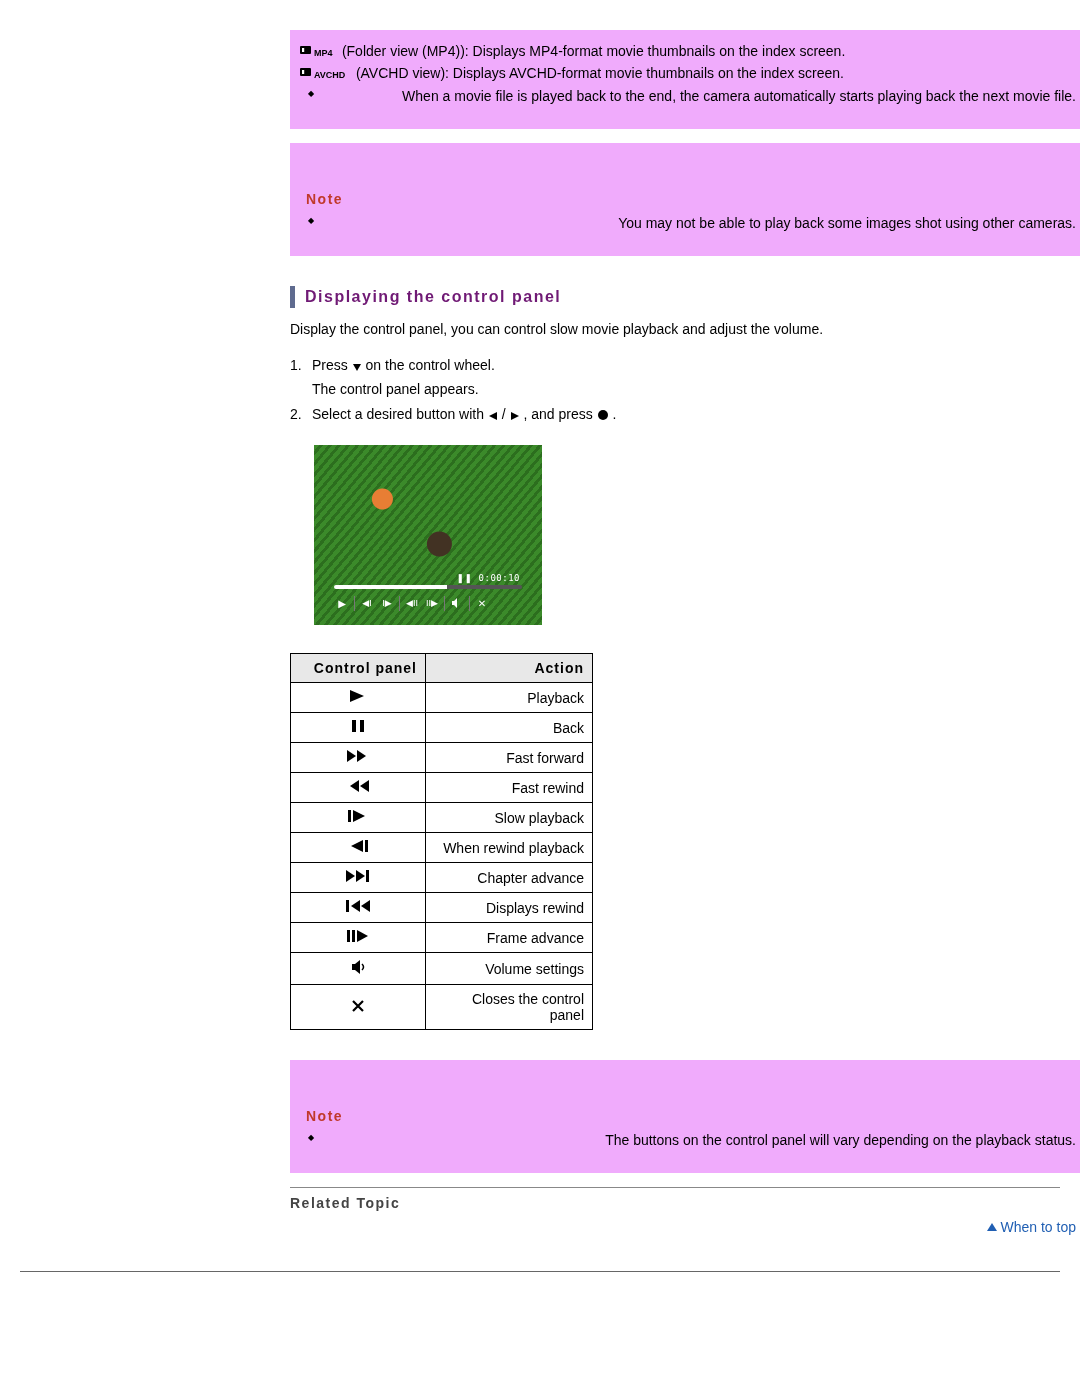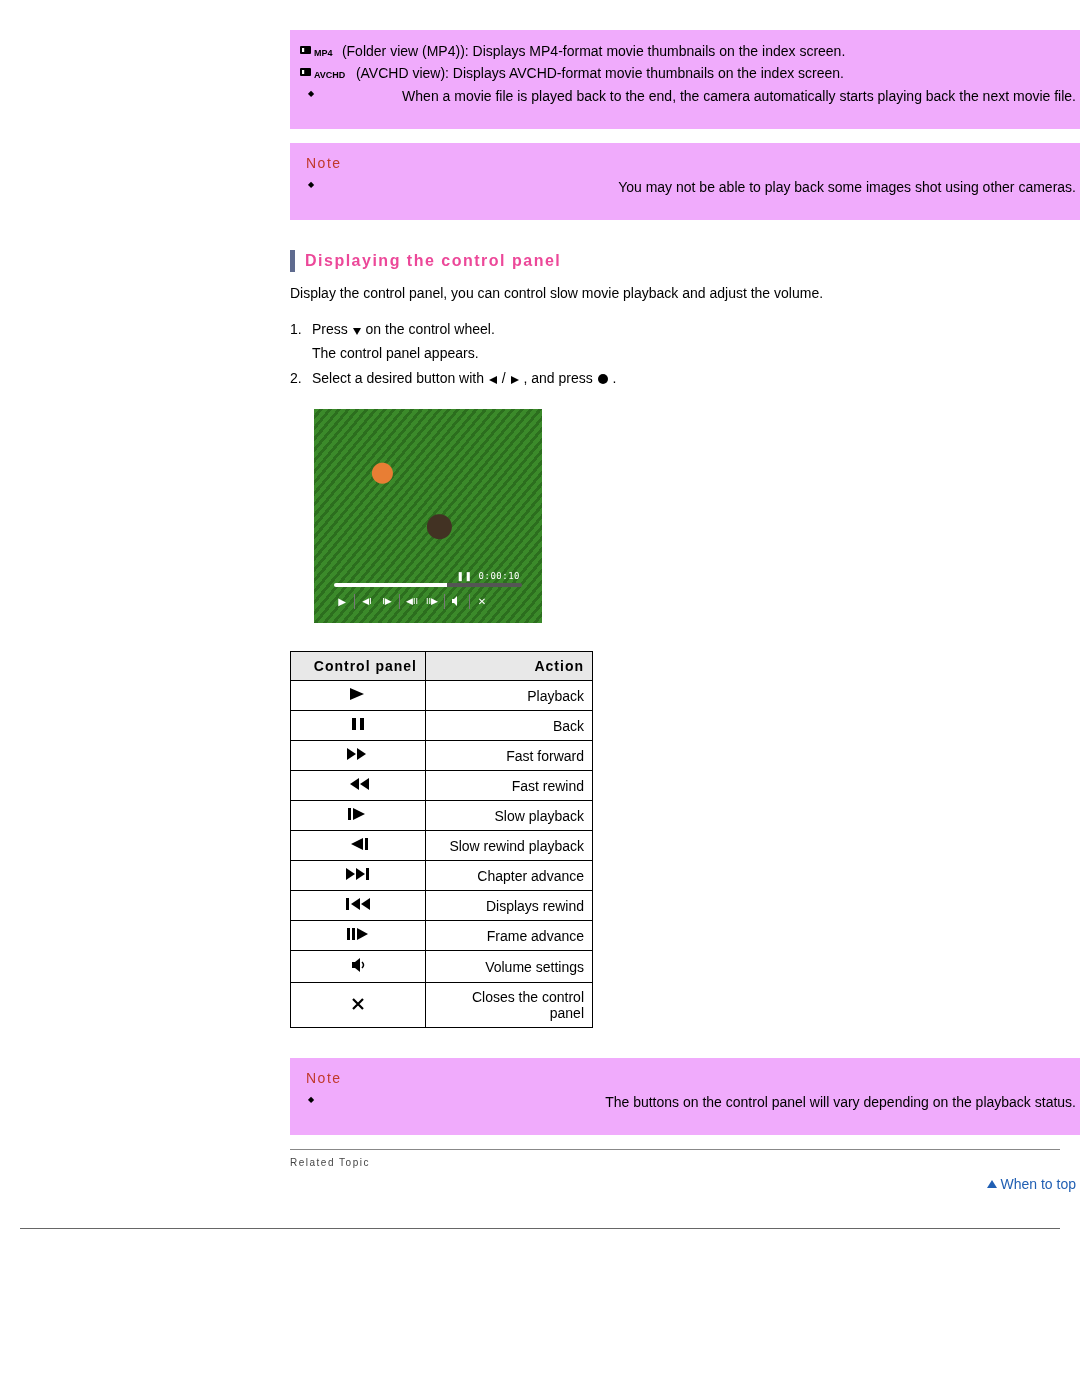--- a/index.html
+++ b/index.html
@@ -48,31 +48,32 @@
   ul.bullet li::before {
     content: "◆";
     position: absolute;
     left: -10px;
     top: 5px;
     font-size: 8px;
     color: #000;
   }
   .note-label {
     color: #c0392b;
-    font-weight: normal;
+    font-weight: bold;
     letter-spacing: 1.5px;
     padding: 2px 0 4px 6px;
+    margin-top: 36px;
   }
   .section-heading {
     border-left: 5px solid #5f6b8f;
     padding: 2px 0 2px 10px;
     font-size: 16px;
     font-weight: bold;
     letter-spacing: 1.5px;
-    color: #ec4899;
+    color: #701a75;
     margin-top: 30px;
     margin-bottom: 12px;
   }
   .para {
     margin: 6px 0 14px 0;
     line-height: 1.4;
   }
   ol.steps {
     margin: 0;
     padding: 0 0 0 22px;
@@ -96,21 +97,21 @@
   .inline-icon { display: inline-block; vertical-align: -2px; }
   .inline-icon svg { display: block; }
 
   
   .figure {
     margin: 18px 0 18px 24px;
     width: 228px;
   }
   .screen {
     width: 228px;
-    height: 214px;
+    height: 180px;
     background: #333;
     position: relative;
     overflow: hidden;
   }
   .grass {
     position: absolute;
     inset: 0;
     background:
       radial-gradient(circle at 30% 30%, #e87e34 0 10px, transparent 11px),
       radial-gradient(circle at 55% 55%, #423223 0 12px, transparent 13px),
@@ -180,22 +181,22 @@
   hr.footer-rule {
     border: none;
     border-top: 1px solid #888;
     margin-top: 10px;
   }
 
   .related-heading {
     letter-spacing: 1.5px;
     color: #444;
     margin-top: 1px;
-    font-weight: normal;
-    font-size: 10px;
+    font-weight: bold;
+    font-size: 14px;
   }
   a.link, .link {
     color: #205fb3;
     text-decoration: none;
   }
   .back-to-top {
     text-align: right;
     padding: 8px 4px 30px 0;
   }
   .back-to-top .tri {
@@ -378,21 +379,21 @@
           </td>
           <td class="action-cell">Slow playback</td>
         </tr>
         <tr>
           <td class="icon-cell">
             <svg width="22" height="14">
                 <path d="M16 1 L16 13 L4 7 Z" fill="#000"></path>
                 <rect x="18" y="1" width="3" height="12" fill="#000"></rect>
               </svg>
           </td>
-          <td class="action-cell">Slow rewind playback</td>
+          <td class="action-cell">When rewind playback</td>
         </tr>
         <tr>
           <td class="icon-cell">
             <svg width="26" height="14">
                 <path d="M1 1 L1 13 L10 7 Z" fill="#000"></path>
                 <path d="M11 1 L11 13 L20 7 Z" fill="#000"></path>
                 <rect x="21" y="1" width="3" height="12" fill="#000"></rect>
               </svg>
           </td>
           <td class="action-cell">Chapter advance</td>

